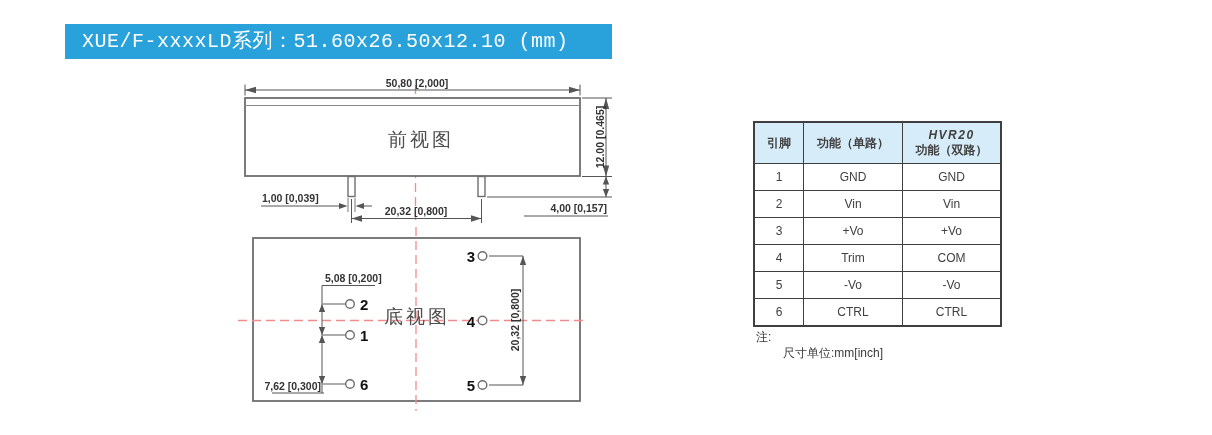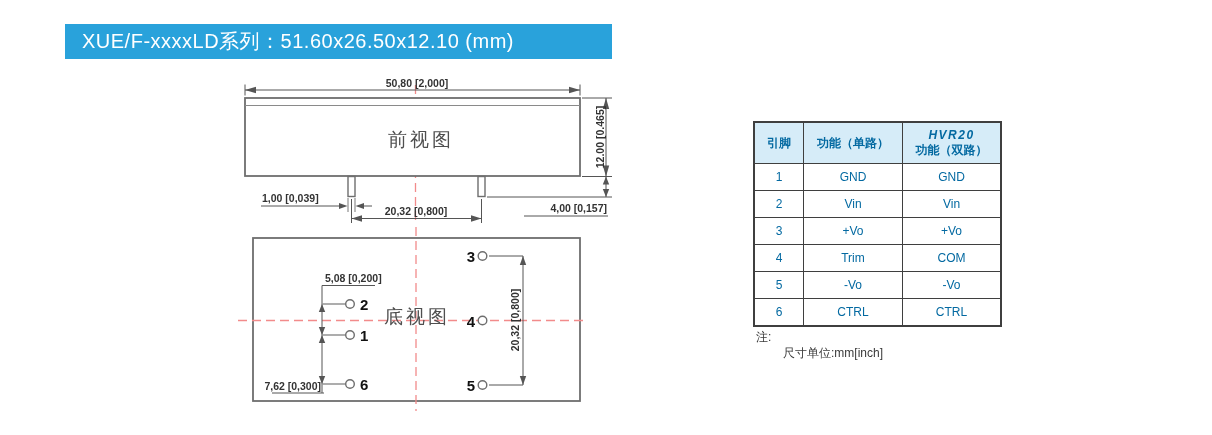--- a/index.html
+++ b/index.html
@@ -3,31 +3,31 @@
 <meta charset="utf-8">
 <style>
   html,body{margin:0;padding:0;background:#ffffff;}
   #page{position:relative;width:1212px;height:435px;background:#ffffff;overflow:hidden;
         font-family:"Liberation Sans",sans-serif;}
 
   
   .banner{position:absolute;left:65px;top:24px;width:547px;height:35px;
           background:#29a2db;color:#ffffff;font-size:20px;line-height:35px;
           padding-left:17px;box-sizing:border-box;letter-spacing:0.5px;
-          font-family:Liberation Sans, sans-serif;}
+          font-family:Liberation Mono, monospace;}
 
   
   svg.drawing{position:absolute;left:0;top:0;}
   .dimtxt{font-family:"Liberation Sans",sans-serif;font-size:10.5px;font-weight:bold;fill:#333333;}
   .viewlbl{font-family:"DejaVu Serif","Liberation Serif",serif;font-size:19px;fill:#4f4f4f;letter-spacing:3px;}
   .pinlbl{font-family:"Liberation Sans",sans-serif;font-size:15px;font-weight:bold;fill:#111111;}
 
   
   .pin-table{position:absolute;left:753px;top:121px;border-collapse:collapse;
-             font-size:12px;color:#0369a1;text-align:center;}
+             font-size:12px;color:#404040;text-align:center;}
   .pin-table th,.pin-table td{border:1px solid #3f3f3f;padding:0 4px;}
   table.pin-table{border:2px solid #3f3f3f;}
   .pin-table th{background:#d6ecf8;font-weight:bold;height:40px;line-height:1.25;}
   .pin-table td{height:26px;}
   .col-pin{width:40px;}
   .col-single{width:90px;}
   .col-dual{width:89px;}
   .hvr{letter-spacing:1.5px;font-style:italic;}
 
   

